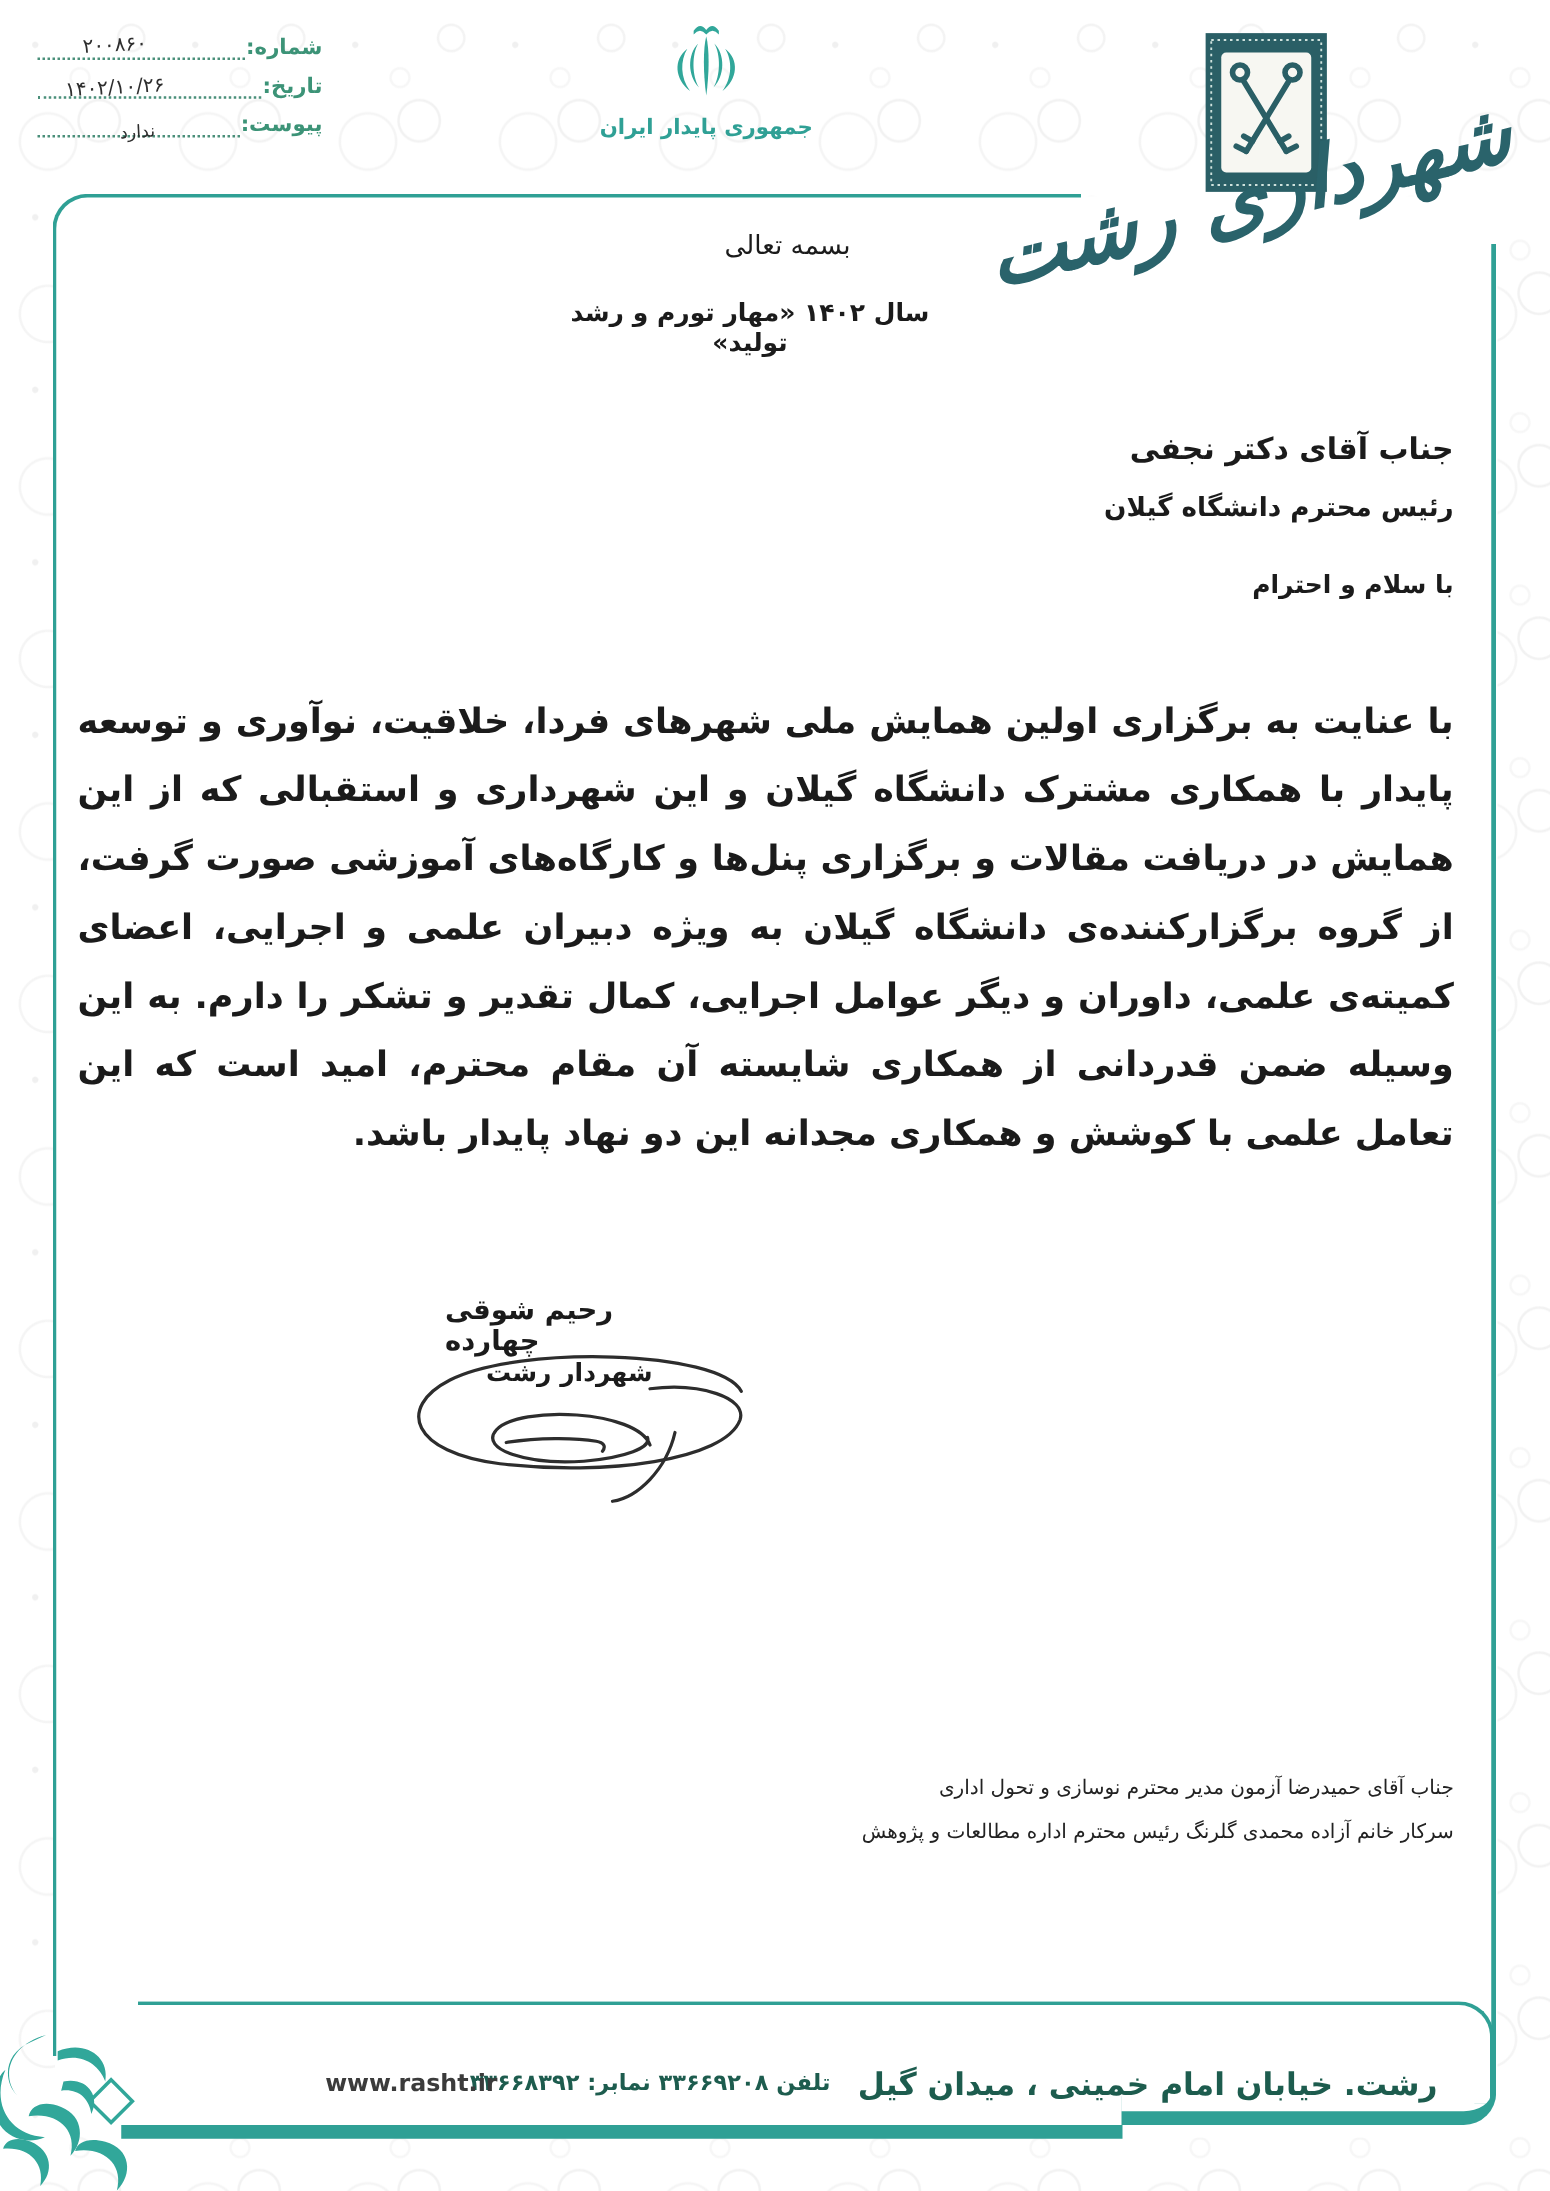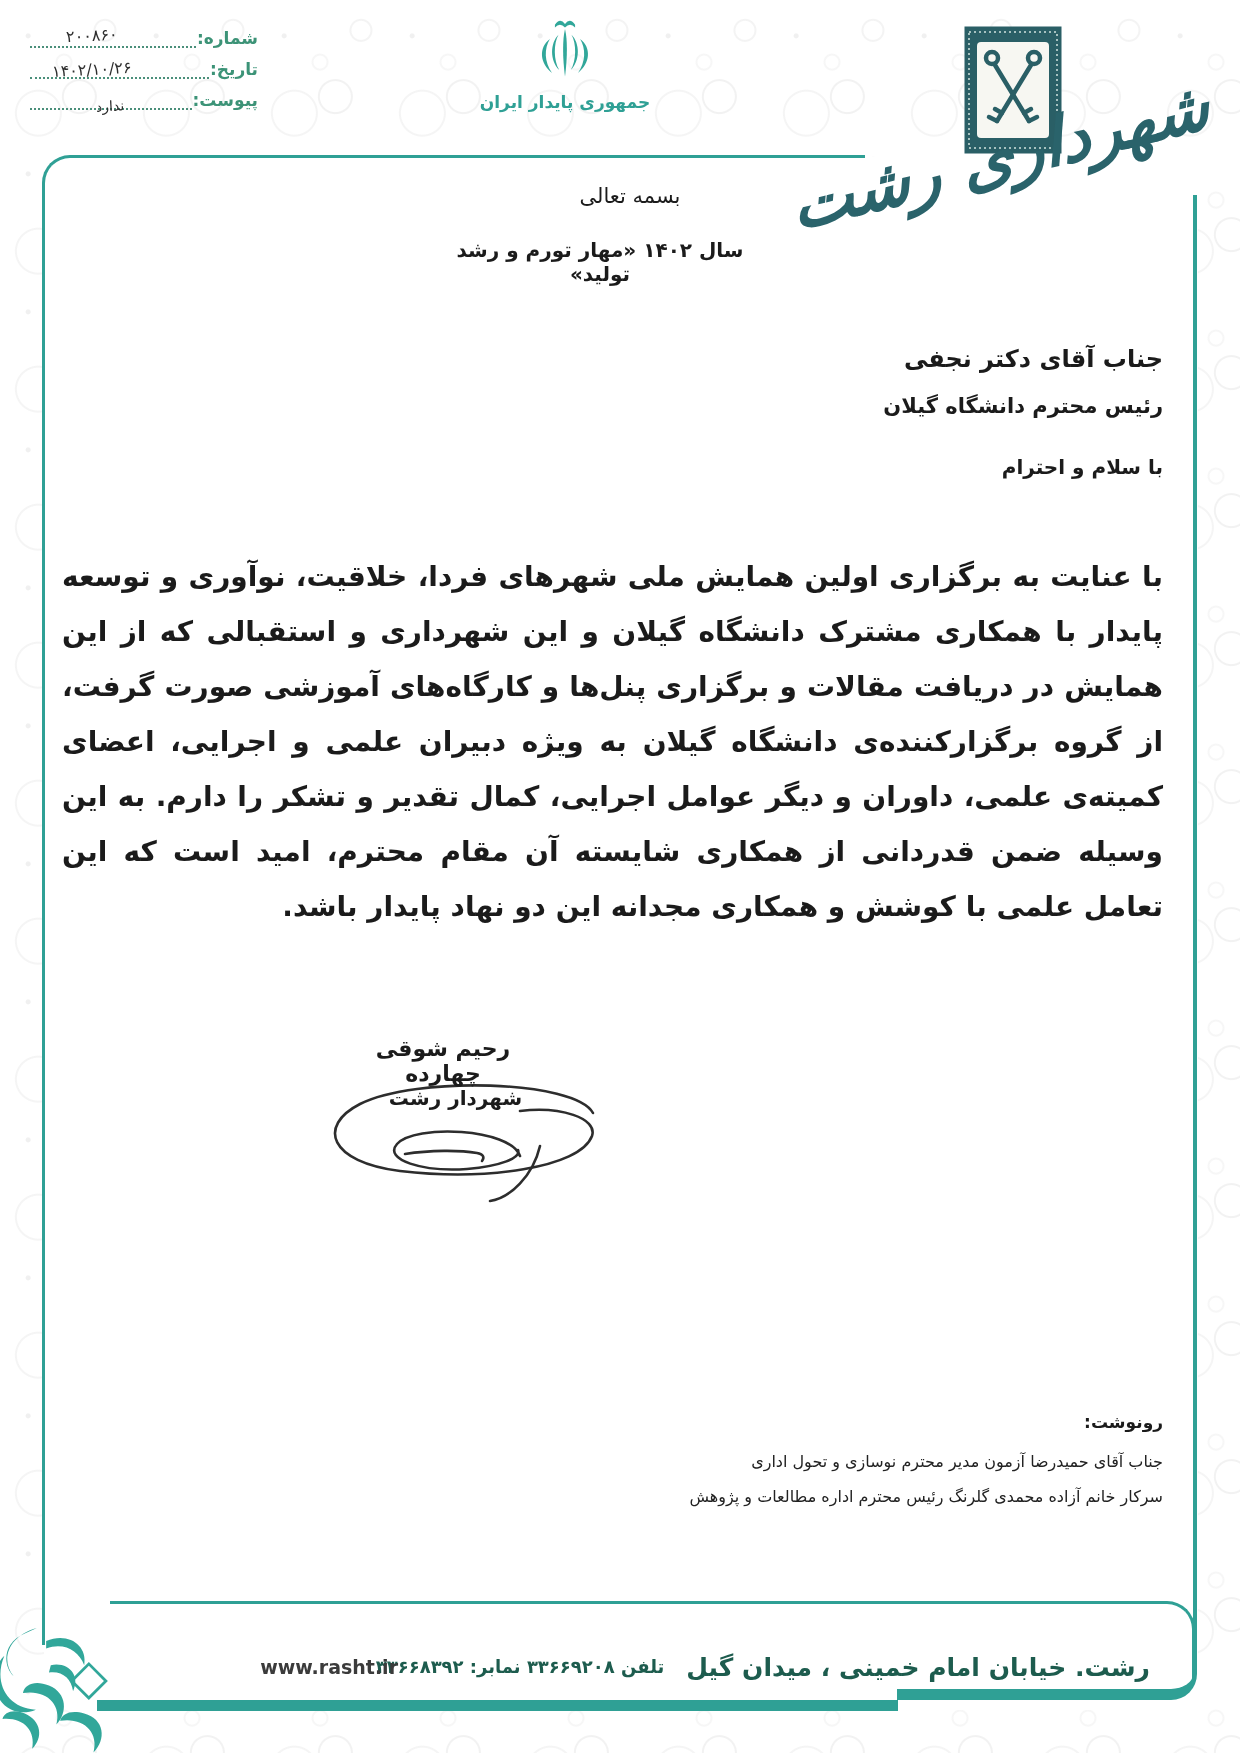--- a/index.html
+++ b/index.html
@@ -67,21 +67,21 @@
   .recipient-name { right:77px; top:345px; font-weight:bold; font-size:24px; z-index:3; }
   .recipient-title { right:77px; top:394px; font-weight:bold; font-size:21px; z-index:3; }
   .salutation { right:77px; top:455px; font-weight:bold; font-size:20px; z-index:3; }
   .letter-body {
     right:77px; top:549px; width:1101px; z-index:3;
     font-weight:bold; font-size:28px; line-height:55px;
     text-align:justify; direction:rtl;
   }
 
   
-  .signer-name { left:338px; top:1036px; width:210px; text-align:center; font-weight:bold; font-size:22px; z-index:4; }
+  .signer-name { left:356px; top:1036px; width:210px; text-align:left; font-weight:bold; font-size:22px; z-index:4; }
   .signer-title { left:378px; top:1086px; width:155px; text-align:center; font-weight:bold; font-size:20px; z-index:4; }
   .signature-svg { left:305px; top:1058px; width:300px; height:145px; z-index:3; }
 
   
   .cc-block { right:77px; top:1412px; width:560px; direction:rtl; text-align:right; z-index:3; }
   .cc-label { font-weight:bold; font-size:17px; margin-bottom:12px; }
   .cc-item { font-size:16px; font-weight:400; color:#222; line-height:35px; }
 
   
   .footer-address { right:90px; top:1653px; font-weight:bold; font-size:25px; color:#1d5c4e; z-index:3; }
@@ -165,21 +165,20 @@
     <path d="M288 55 C270 22 110 18 55 46 C12 68 24 104 95 113 C180 123 275 110 287 78 C293 60 255 48 215 53"></path>
     <path d="M215 98 C205 70 110 66 92 86 C78 102 118 114 162 111 C196 108 216 100 213 92"></path>
     <path d="M100 96 C125 92 155 92 172 95 C178 96 180 99 177 103"></path>
     <path d="M235 88 C228 118 205 140 185 143"></path>
   </g>
 </svg>
 <div class="abs rtl signer-name">رحیم شوقی چهارده</div>
 <div class="abs rtl signer-title">شهردار رشت</div>
 
 <div class="abs cc-block">
-  <div class="cc-label">رونوشت:</div>
   <div class="cc-item">جناب آقای حمیدرضا آزمون مدیر محترم نوسازی و تحول اداری</div>
   <div class="cc-item">سرکار خانم آزاده محمدی گلرنگ رئیس محترم اداره مطالعات و پژوهش</div>
 </div>
 
 <div class="abs footer-address">رشت. خیابان امام خمینی ، میدان گیل</div>
 <div class="abs footer-phone">تلفن ۳۳۶۶۹۲۰۸   نمابر: ۳۳۶۶۸۳۹۲</div>
 <div class="abs footer-site">www.rasht.ir</div>
 
 <svg class="abs ornament" viewBox="0 0 170 140">
   <g fill="#31a79a">

